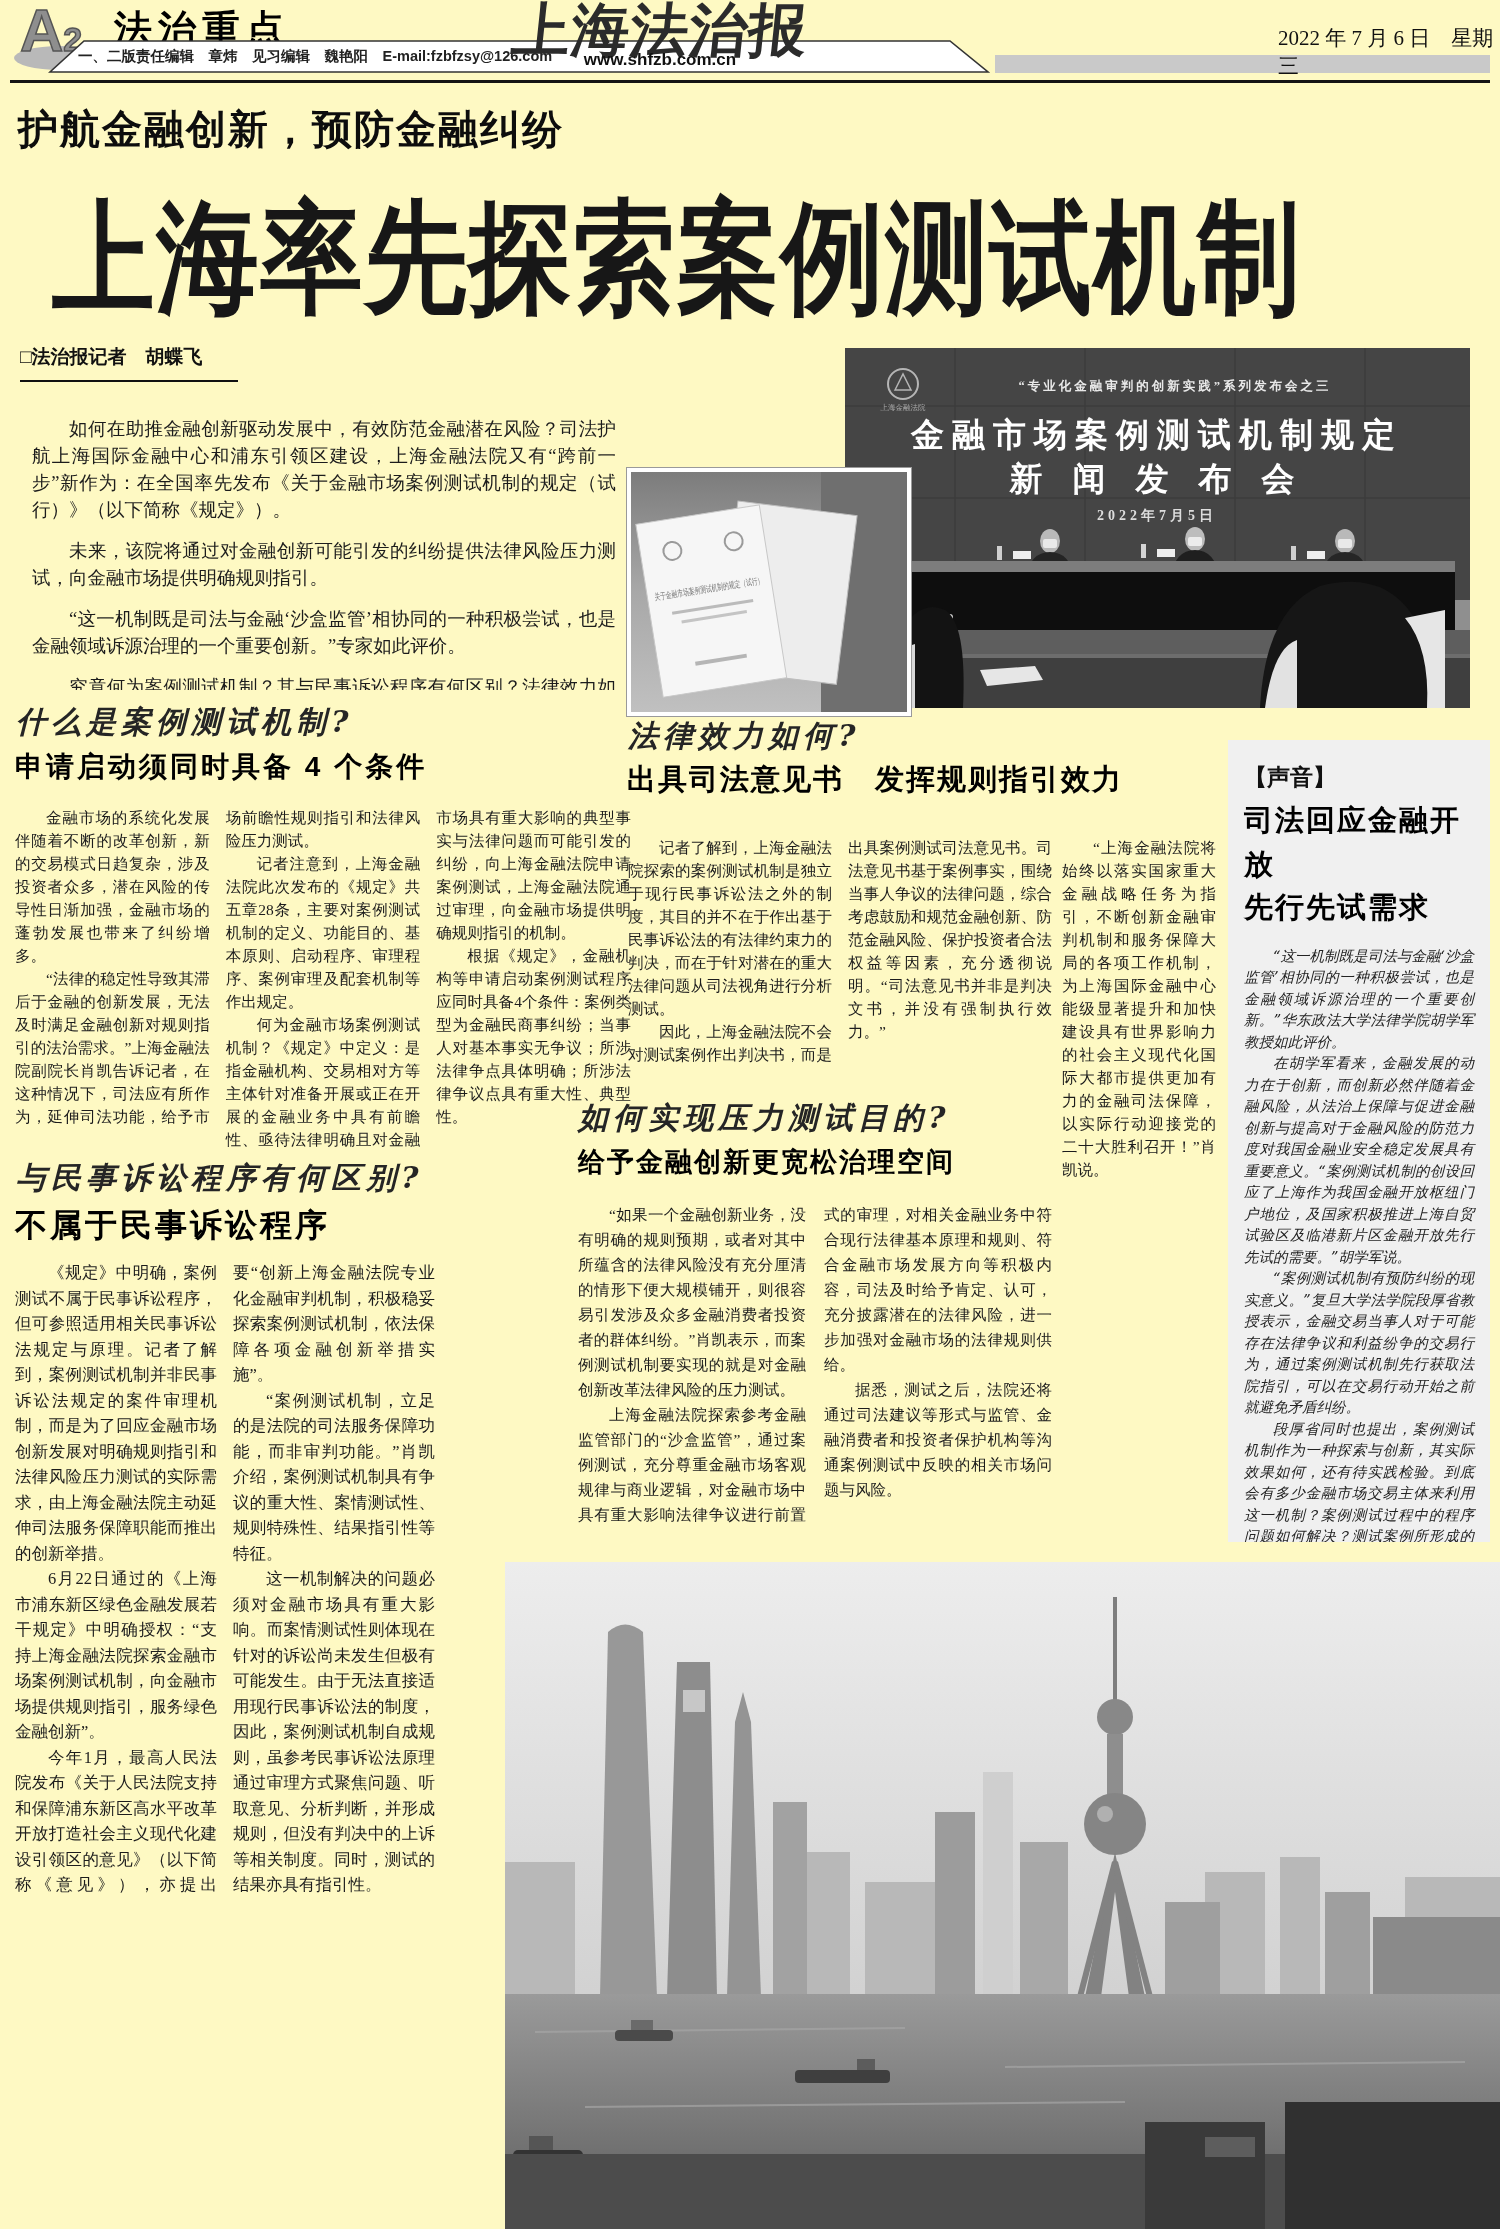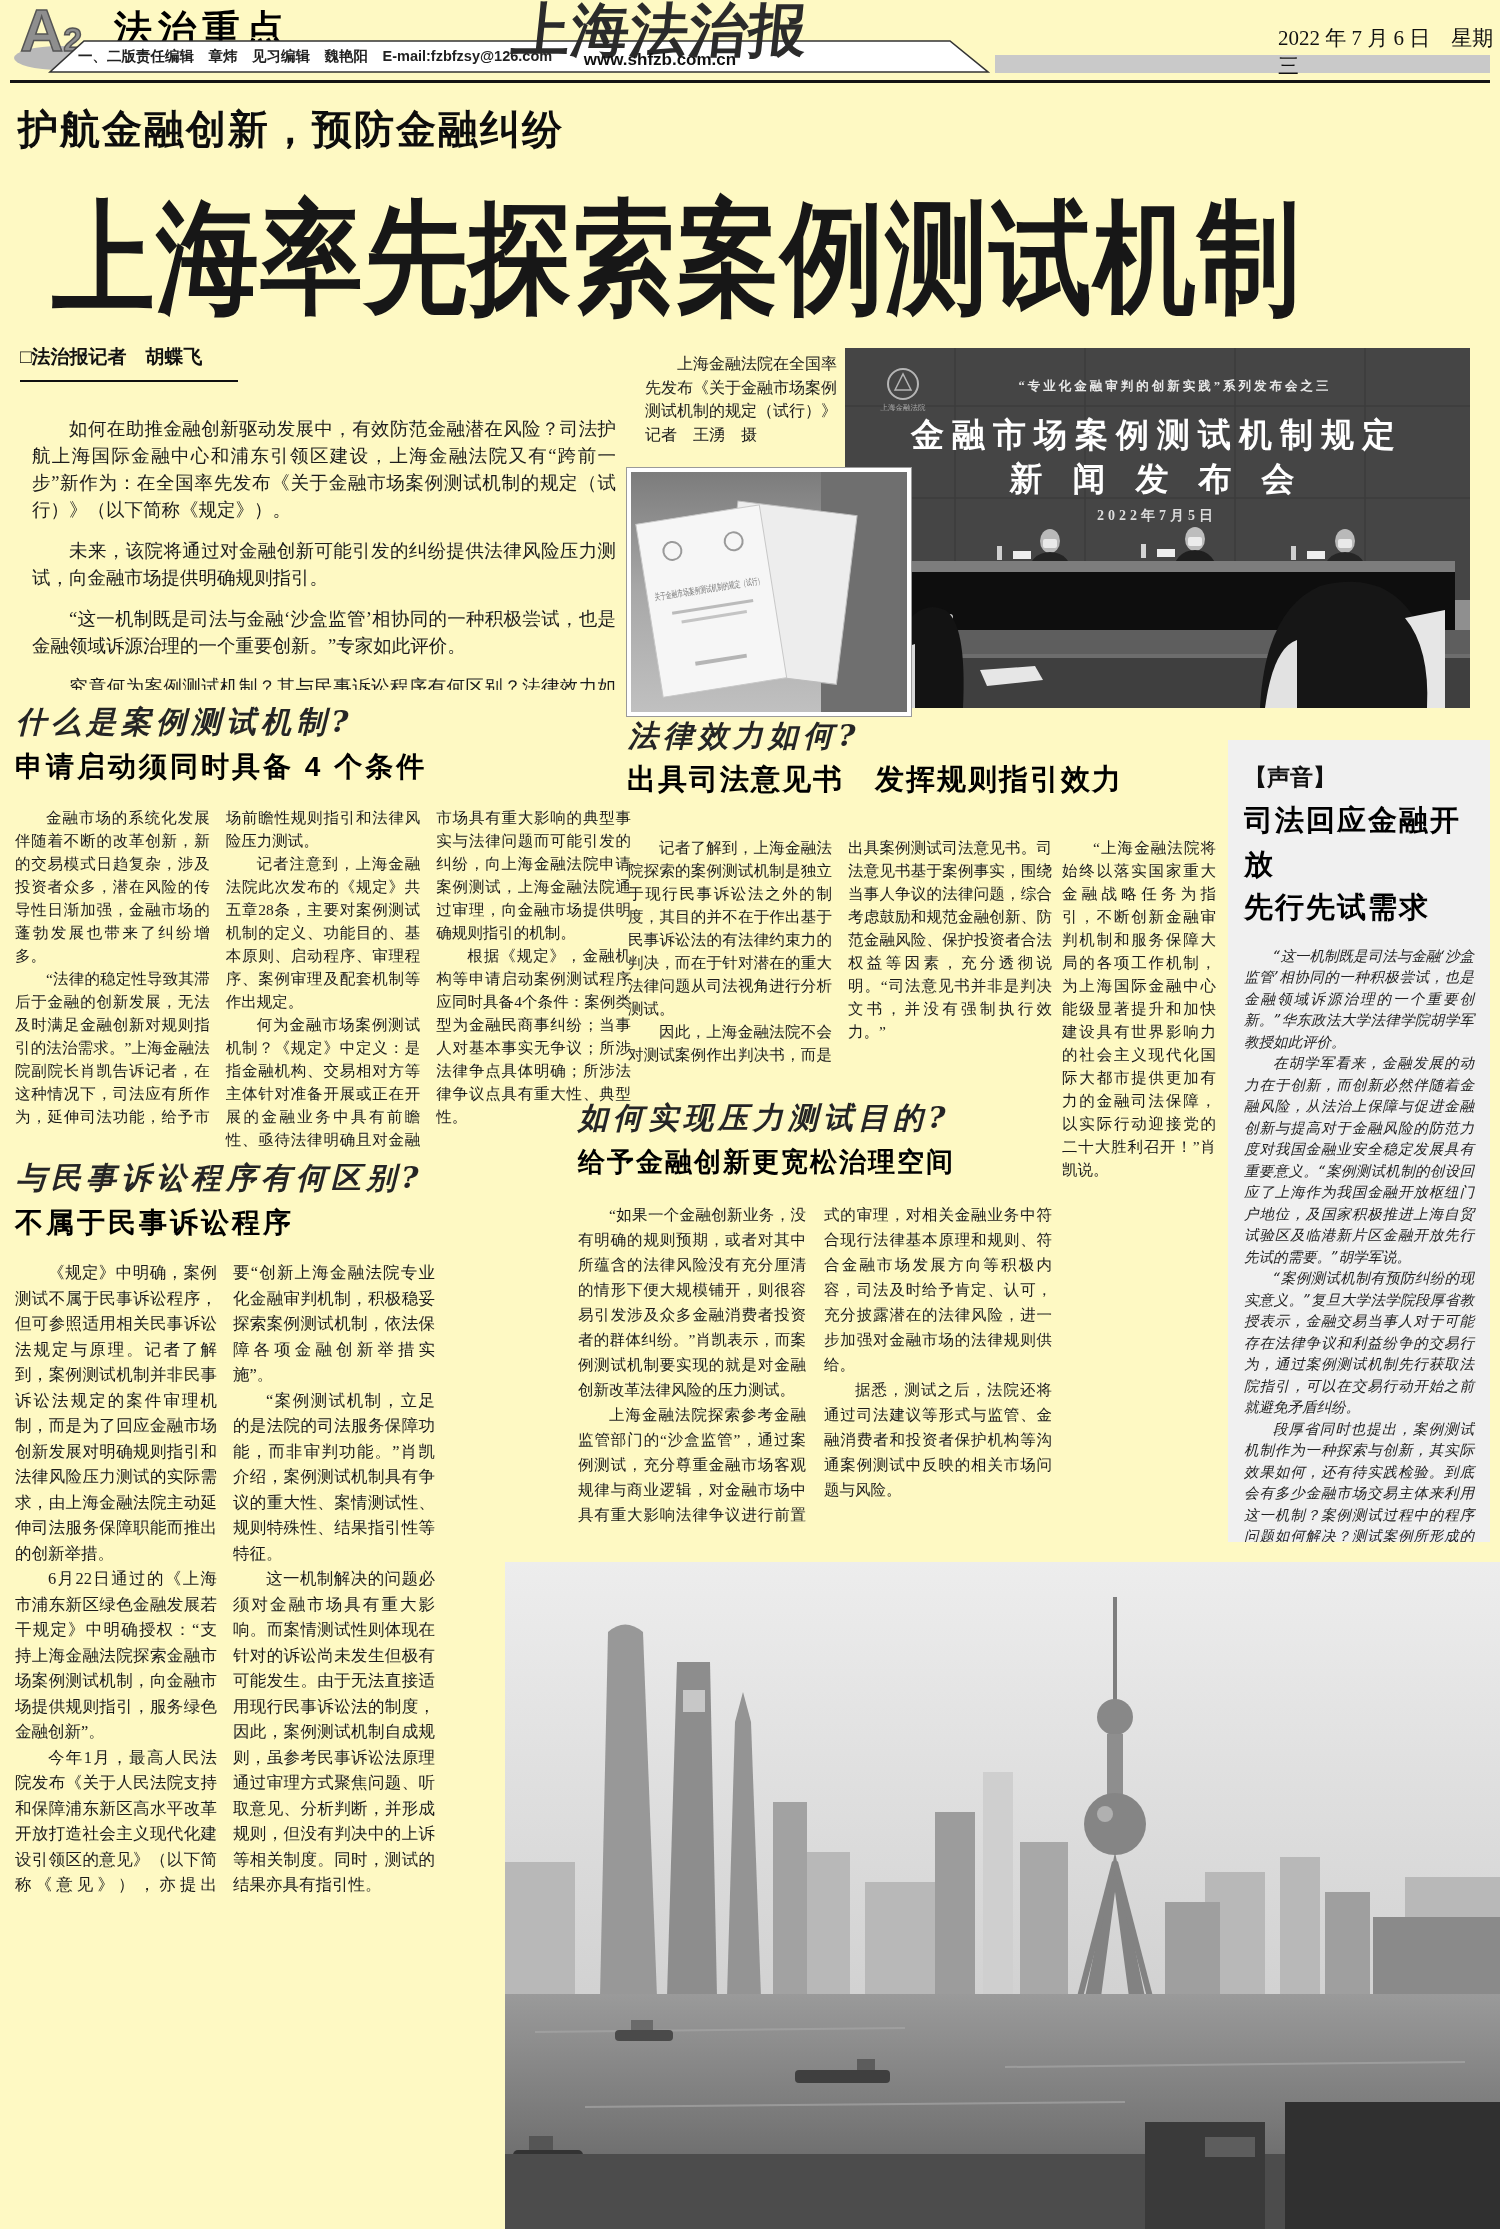--- a/index.html
+++ b/index.html
@@ -54,21 +54,21 @@
   .sub-head{font-family:"Liberation Sans",sans-serif;font-weight:900;color:#000;}
   .cols{text-align:justify;overflow:hidden;}
   .cols p{margin:0;text-indent:2em;}
 
   .s1-script{left:16px;top:702px;}
   .s1-sub{left:15px;top:748px;font-size:28px;letter-spacing:3px;}
   .s1-body{left:15px;top:806px;width:616px;height:352px;column-count:3;column-gap:16px;
            font-size:15.5px;line-height:23px;}
 
   .s2-script{left:16px;top:1158px;}
-  .s2-sub{left:15px;top:1204px;font-size:28px;letter-spacing:3px;}
+  .s2-sub{left:15px;top:1204px;font-size:32px;letter-spacing:3px;}
   .s2-body{left:15px;top:1260px;width:420px;height:956px;column-count:2;column-gap:16px;
            font-size:16.5px;line-height:25.5px;}
 
   .s3-script{left:628px;top:716px;}
   .s3-sub{left:627px;top:760px;font-size:29px;letter-spacing:2px;}
   .s3-body{left:628px;top:836px;width:424px;height:260px;column-count:2;column-gap:16px;
            font-size:15.5px;line-height:23px;}
 
   .s4-script{left:578px;top:1098px;}
   .s4-sub{left:578px;top:1144px;font-size:27px;letter-spacing:2px;}
@@ -115,21 +115,20 @@
   <div class="abs main-title">上海率先探索案例测试机制</div>
   <div class="abs byline">□法治报记者　胡蝶飞</div>
 
   <div class="abs lead">
       <p>如何在助推金融创新驱动发展中，有效防范金融潜在风险？司法护航上海国际金融中心和浦东引领区建设，上海金融法院又有“跨前一步”新作为：在全国率先发布《关于金融市场案例测试机制的规定（试行）》（以下简称《规定》）。</p>
       <p>未来，该院将通过对金融创新可能引发的纠纷提供法律风险压力测试，向金融市场提供明确规则指引。</p>
       <p>“这一机制既是司法与金融‘沙盒监管’相协同的一种积极尝试，也是金融领域诉源治理的一个重要创新。”专家如此评价。</p>
       <p>究竟何为案例测试机制？其与民事诉讼程序有何区别？法律效力如何？又如何实现金融创新法律风险压力测试？记者试图从上海金融法院召开的新闻发布会上寻找答案。</p>
     </div>
 
-  <div class="abs photo-caption">上海金融法院在全国率先发布《关于金融市场案例测试机制的规定（试行）》　　记者　王湧　摄</div>
 
   <svg class="abs photo-main" viewBox="0 0 625 360" preserveAspectRatio="none">
     <rect x="0" y="0" width="625" height="360" fill="#8f8f8f"></rect>
 
     <rect x="0" y="0" width="625" height="252" fill="#454545"></rect>
     <g stroke="#3c3c3c" stroke-width="1.5">
       <line x1="110" y1="0" x2="110" y2="252"></line>
         <line x1="240" y1="0" x2="240" y2="252"></line>
       <line x1="390" y1="0" x2="390" y2="252"></line>
         <line x1="520" y1="0" x2="520" y2="252"></line>

